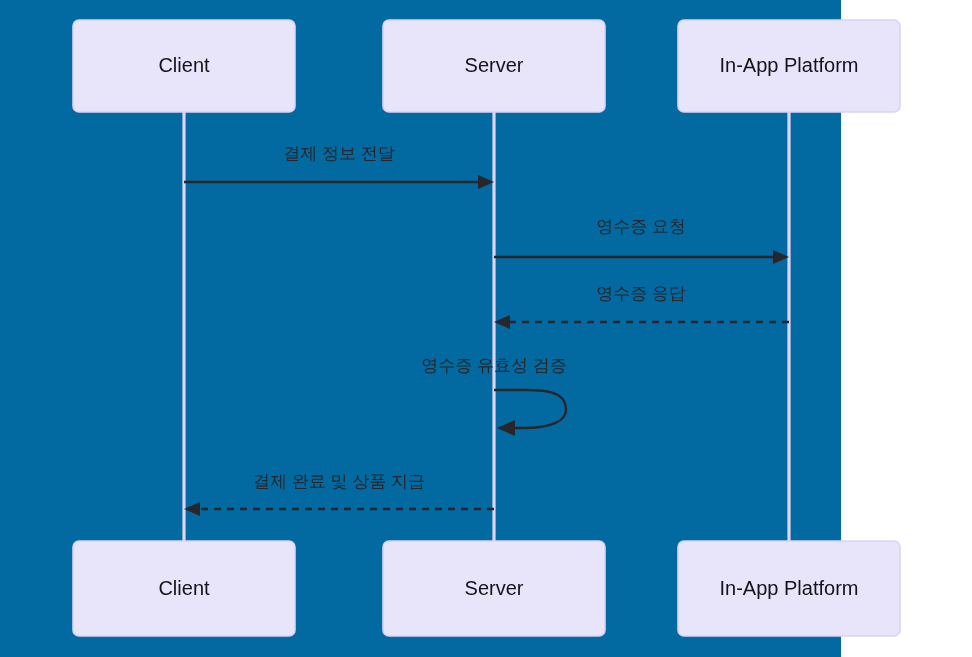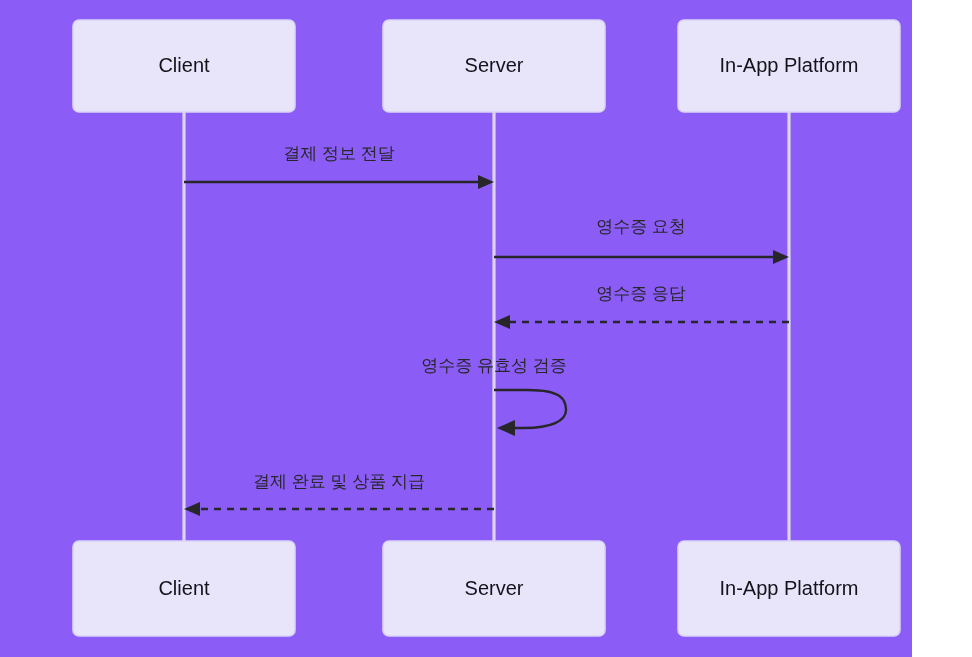--- a/index.html
+++ b/index.html
@@ -8,23 +8,23 @@
     background: #ffffff;
   }
   body {
     width: 972px;
     height: 657px;
     font-family: "Liberation Sans", "DejaVu Sans", sans-serif;
     overflow: hidden;
   }
   #diagram-root {
     position: relative;
-    width: 912px;
+    width: 841px;
     height: 657px;
-    background: #8b5cf6;
+    background: #0369a1;
   }
   svg.diagram-canvas {
     position: absolute;
     top: 0;
     left: 0;
     width: 972px;
     height: 657px;
   }
   .participant-box {
     fill: #e8e5fb;

